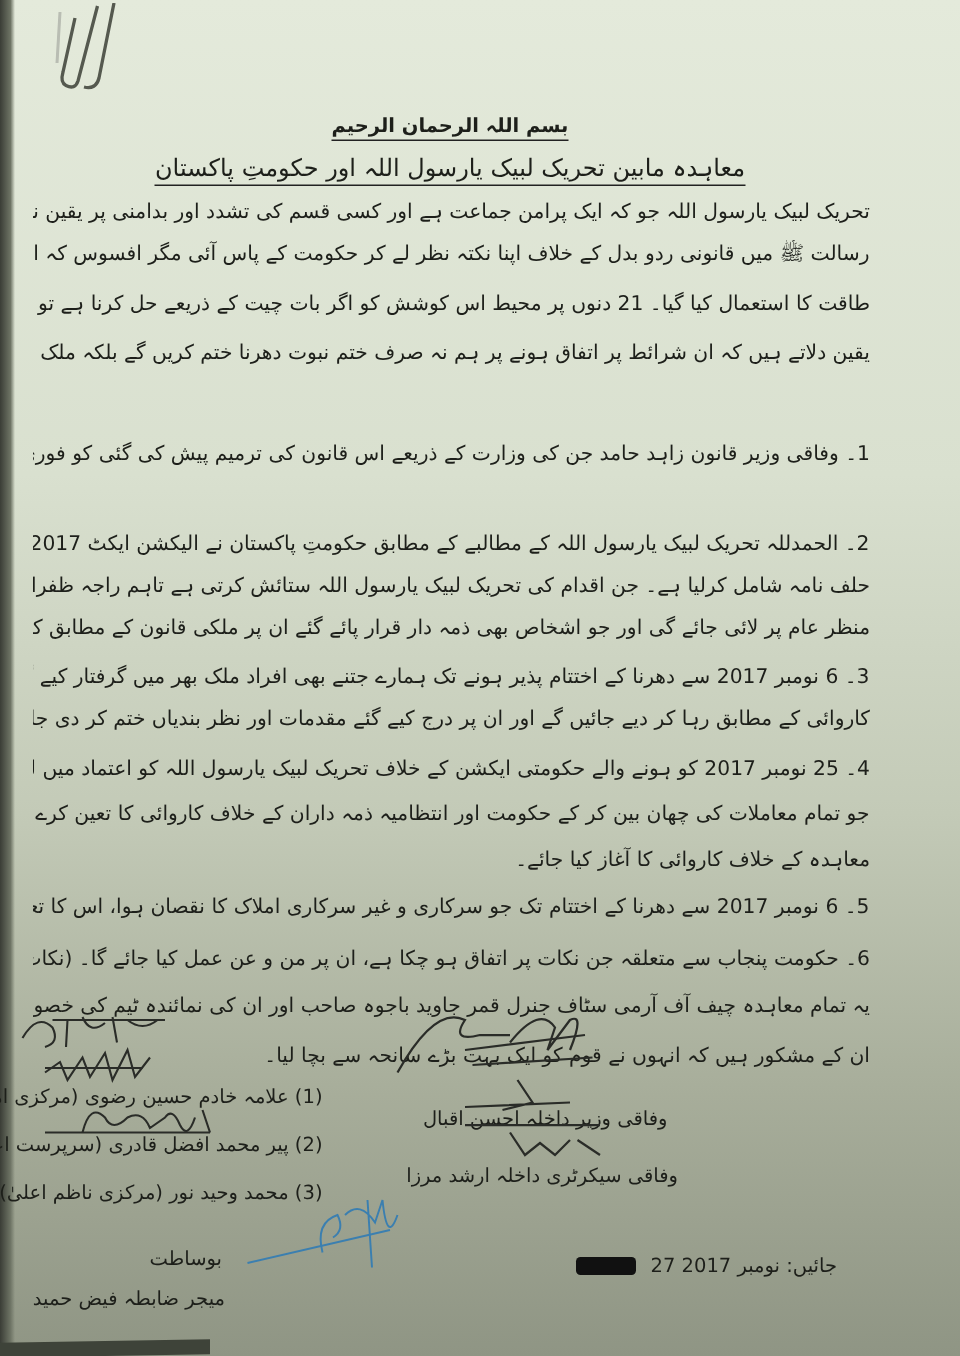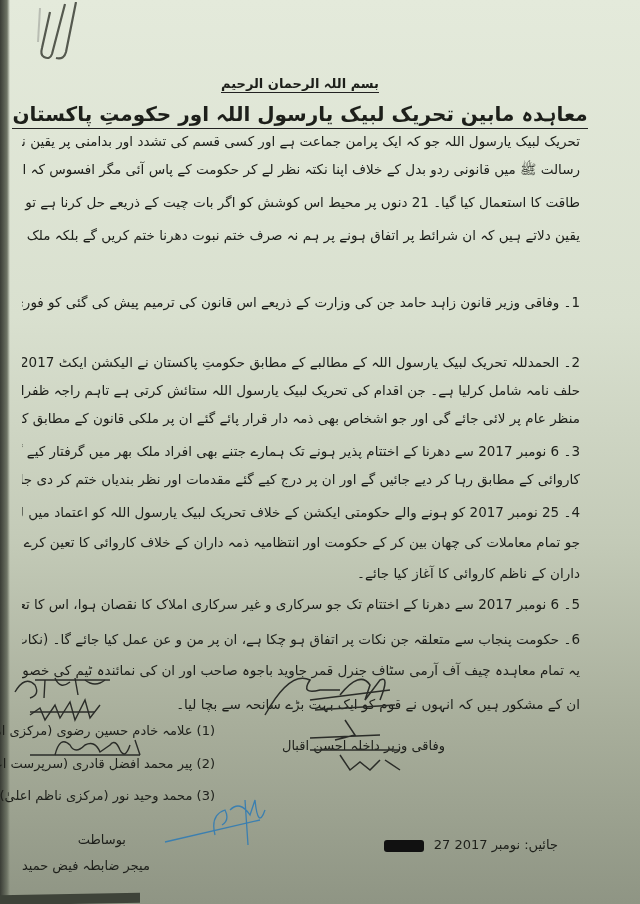--- a/index.html
+++ b/index.html
@@ -25,21 +25,21 @@
     text-align:justify; text-align-last:justify;
   }
   .line.last { text-align-last:right; }
   .bismillah {
     position:absolute; top:36px; left:0; right:0; text-align:center;
     font-size:13px; font-weight:bold;
   }
   .bismillah span { border-bottom:1px solid #222; padding-bottom:1px; }
   .title {
     position:absolute; top:62px; left:0; right:0; text-align:center;
-    font-size:20px; font-weight:bold;
+    font-size:16px; font-weight:normal;
   }
   .title span { border-bottom:1.5px solid #222; padding-bottom:2px; }
   .sig-row { position:absolute; font-size:13px; white-space:nowrap; direction:rtl; }
   .sig-svg { position:absolute; }
   .num { direction:ltr; unicode-bidi:embed; }
   .redact { display:inline-block; width:40px; height:12px; background:#111; border-radius:3px; vertical-align:middle; margin-right:6px; }
 </style>
 </head>
 <body>
 
@@ -70,50 +70,53 @@
 
   <div class="line" style="top:313px">2۔ الحمدللہ تحریک لبیک یارسول اللہ کے مطالبے کے مطابق حکومتِ پاکستان نے الیکشن ایکٹ 2017 میں 7B اور 7C کو مکمل متن مع اردو</div>
   <div class="line" style="top:341px">حلف نامہ شامل کرلیا ہے۔ جن اقدام کی تحریک لبیک یارسول اللہ ستائش کرتی ہے تاہم راجہ ظفرالحق صاحب کی انکوائری رپورٹ 30 دن میں</div>
   <div class="line last" style="top:369px">منظر عام پر لائی جائے گی اور جو اشخاص بھی ذمہ دار قرار پائے گئے ان پر ملکی قانون کے مطابق کاروائی کی جائے گی۔</div>
 
   <div class="line" style="top:402px">3۔ 6 نومبر 2017 سے دھرنا کے اختتام پذیر ہونے تک ہمارے جتنے بھی افراد ملک بھر میں گرفتار کیے گئے ہیں، ایک سے تین دن تک ضابطہ کی</div>
   <div class="line last" style="top:430px">کاروائی کے مطابق رہا کر دیے جائیں گے اور ان پر درج کیے گئے مقدمات اور نظر بندیاں ختم کر دی جائیں گی۔</div>
 
   <div class="line" style="top:463px">4۔ 25 نومبر 2017 کو ہونے والے حکومتی ایکشن کے خلاف تحریک لبیک یارسول اللہ کو اعتماد میں لے کر ایک انکوائری بورڈ تشکیل کیا جائے</div>
   <div class="line" style="top:493px">جو تمام معاملات کی چھان بین کر کے حکومت اور انتظامیہ ذمہ داران کے خلاف کاروائی کا تعین کرے اور 30 روز کے اندر انکوائری مکمل کر کے ذمہ</div>
-  <div class="line last" style="top:524px">داران کے ناظم کاروائی کا آغاز کیا جائے۔</div>
+  <div class="line last" style="top:524px">معاہدہ کے خلاف کاروائی کا آغاز کیا جائے۔</div>
 
   <div class="line" style="top:555px">5۔ 6 نومبر 2017 سے دھرنا کے اختتام تک جو سرکاری و غیر سرکاری املاک کا نقصان ہوا، اس کا تعین کر کے ازالہ وفاقی و صوبائی حکومت کرے گی۔</div>
 
   <div class="line last" style="top:590px">6۔ حکومت پنجاب سے متعلقہ جن نکات پر اتفاق ہو چکا ہے، ان پر من و عن عمل کیا جائے گا۔ (نکات لف ہذا ہیں)۔</div>
 
   <div class="line" style="top:621px">یہ تمام معاہدہ چیف آف آرمی سٹاف جنرل قمر جاوید باجوہ صاحب اور ان کی نمائندہ ٹیم کی خصوصی کاوشوں کے ذریعے طے پایا۔ جس کے لیے ہم</div>
   <div class="line last" style="top:655px">ان کے مشکور ہیں کہ انہوں نے قوم کو ایک بہت بڑے سانحہ سے بچا لیا۔</div>
 
   <div class="sig-row" style="top:698px; right:155px">
     <span>وفاقی وزیر داخلہ احسن اقبال</span>
+  </div>
+  <div class="sig-row" style="top:736px; right:148px">
+    <span>وفاقی سیکرٹری داخلہ ارشد مرزا</span>
   </div>
 
   <div class="sig-row" style="top:683px; right:385px">
     <span class="num">(1)</span>
     <span>علامہ خادم حسین رضوی</span>
     <span>(مرکزی امیر)</span>
   </div>
   <div class="sig-row" style="top:716px; right:385px">
     <span class="num">(2)</span>
     <span>پیر محمد افضل قادری</span>
     <span>(سرپرست اعلیٰ)</span>
   </div>
   <div class="sig-row" style="top:748px; right:385px">
     <span class="num">(3)</span>
     <span>محمد وحید نور</span>
     <span>(مرکزی ناظم اعلیٰ)</span>
   </div>
 
-  <div class="sig-row" style="top:792px; right:474px">
+  <div class="sig-row" style="top:792px; right:452px">
     <span>بوساطت</span>
   </div>
   <div class="sig-row" style="top:818px; right:450px">
     <span>میجر ضابطہ فیض حمید</span>
   </div>
 
   <div class="sig-row" style="top:797px; right:42px">
     <span>جائیں:</span>
     <span class="num">27 نومبر 2017</span>
     <span class="redact"></span>

